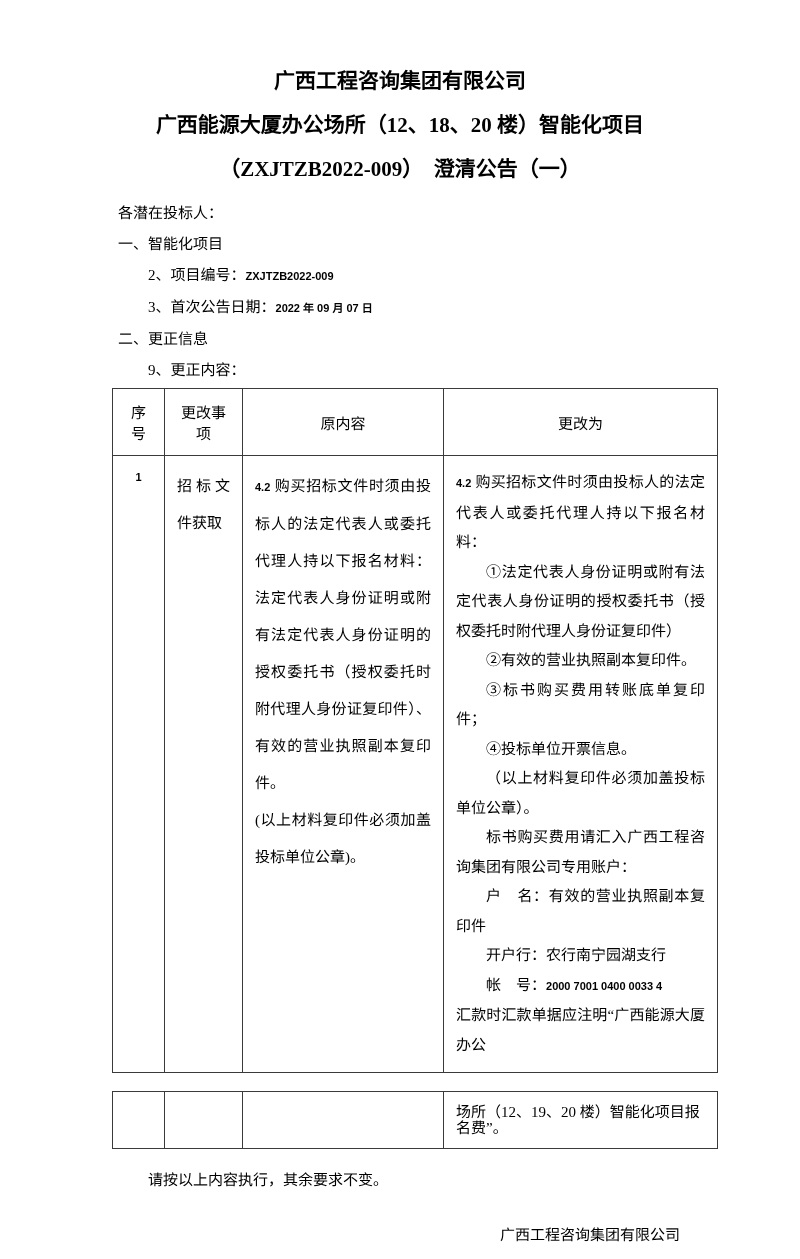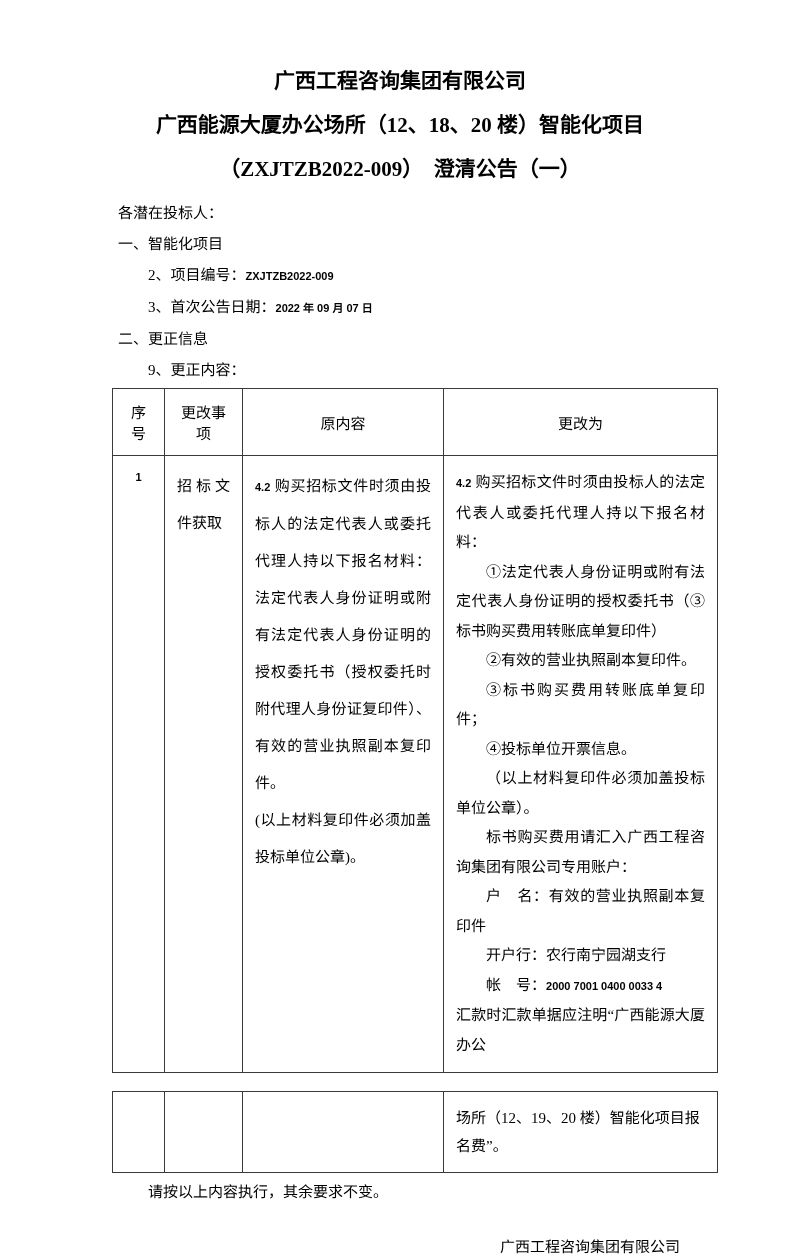--- a/index.html
+++ b/index.html
@@ -34,24 +34,24 @@
   .c-no   { text-align:center; padding-top:8px; }
   .c-item { padding:2px 9px 0 10px; line-height:37px; text-align:justify; }
   .c-orig { padding:2px 6px 0 7px;  line-height:37px; text-align:justify; }
   .c-chg  { padding:2px 6px 0 7px;  line-height:29.5px; text-align:justify;margin-left:12px; }
   table.ctab p { margin:0; }
   .pind { text-indent:2em; }
 
   
   table.ctab.cont { margin-top:18px; }
   table.ctab.cont td { height:31px; vertical-align:middle; }
-  .c-cont { padding:0 6px 0 7px; line-height:28px; }
+  .c-cont { padding:0 6px 0 7px; line-height:16px; }
 
   
-  .closing1 { margin-top:4px; }
+  .closing1 { margin-top:16px; }
   .closing2 { margin-top:5px; }
   .sig { text-align:right; padding-right:120px; padding-left:0; }
   .sig-company { margin-top:24px; }
   .sig-date { margin-top:15px; }
 </style>
 </head>
 <body>
 
 <div class="page">
 
@@ -84,21 +84,21 @@
       <td class="c-no"><span class="latin">1</span></td>
       <td class="c-item">
             <p>招标文件获取</p>
           </td>
       <td class="c-orig">
         <p><span class="latin">4.2</span><span> 购买招标文件时须由投标人的法定代表人或委托代理人持以下报名材料：法定代表人身份证明或附有法定代表人身份证明的授权委托书（授权委托时附代理人身份证复印件）、有效的营业执照副本复印件。</span></p>
         <p>(以上材料复印件必须加盖投标单位公章)。</p>
       </td>
       <td class="c-chg">
         <p><span class="latin">4.2</span><span> 购买招标文件时须由投标人的法定代表人或委托代理人持以下报名材料：</span></p>
-        <p class="pind">①法定代表人身份证明或附有法定代表人身份证明的授权委托书（③标书购买费用转账底单复印件）</p>
+        <p class="pind">①法定代表人身份证明或附有法定代表人身份证明的授权委托书（授权委托时附代理人身份证复印件）</p>
         <p class="pind">②有效的营业执照副本复印件。</p>
         <p class="pind">③标书购买费用转账底单复印件；</p>
         <p class="pind">④投标单位开票信息。</p>
         <p class="pind">（以上材料复印件必须加盖投标单位公章）。</p>
         <p class="pind">标书购买费用请汇入广西工程咨询集团有限公司专用账户：</p>
         <p class="pind">户　名：有效的营业执照副本复印件</p>
         <p class="pind">开户行：农行南宁园湖支行</p>
         <p class="pind"><span>帐　号：</span><span class="latin">2000 7001 0400 0033 4</span></p>
         <p>汇款时汇款单据应注明“广西能源大厦办公</p>
       </td>

